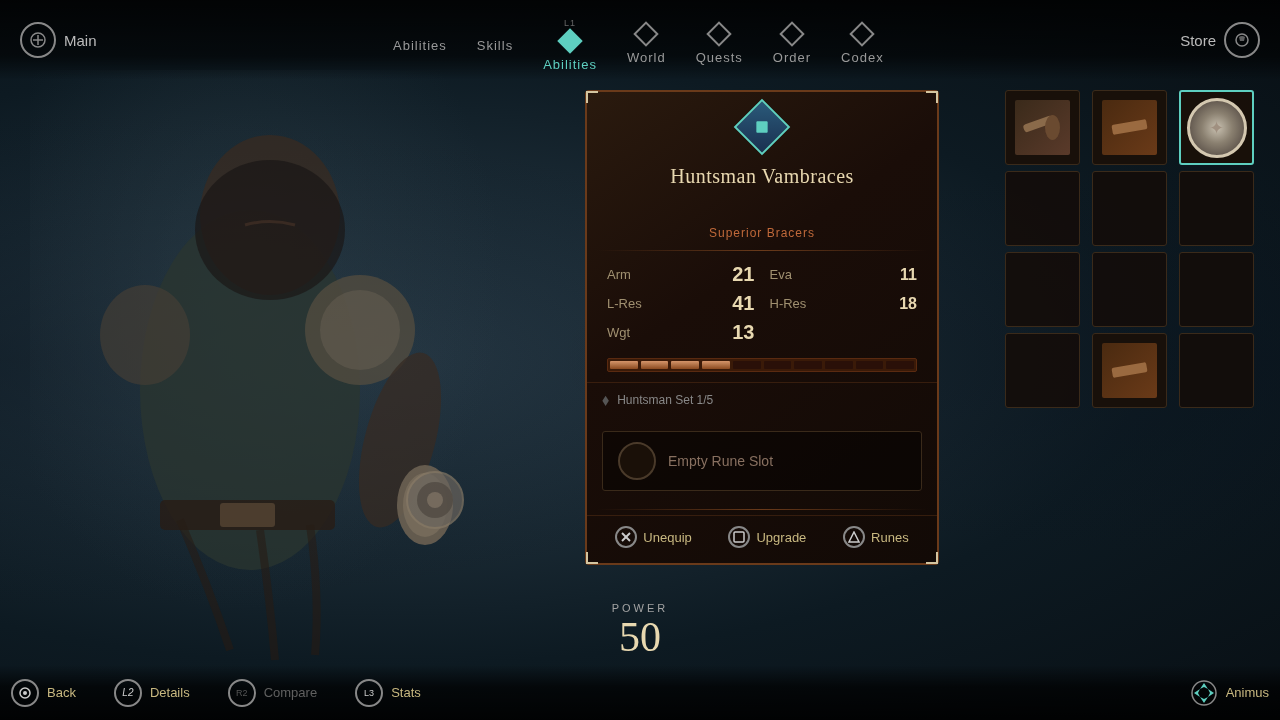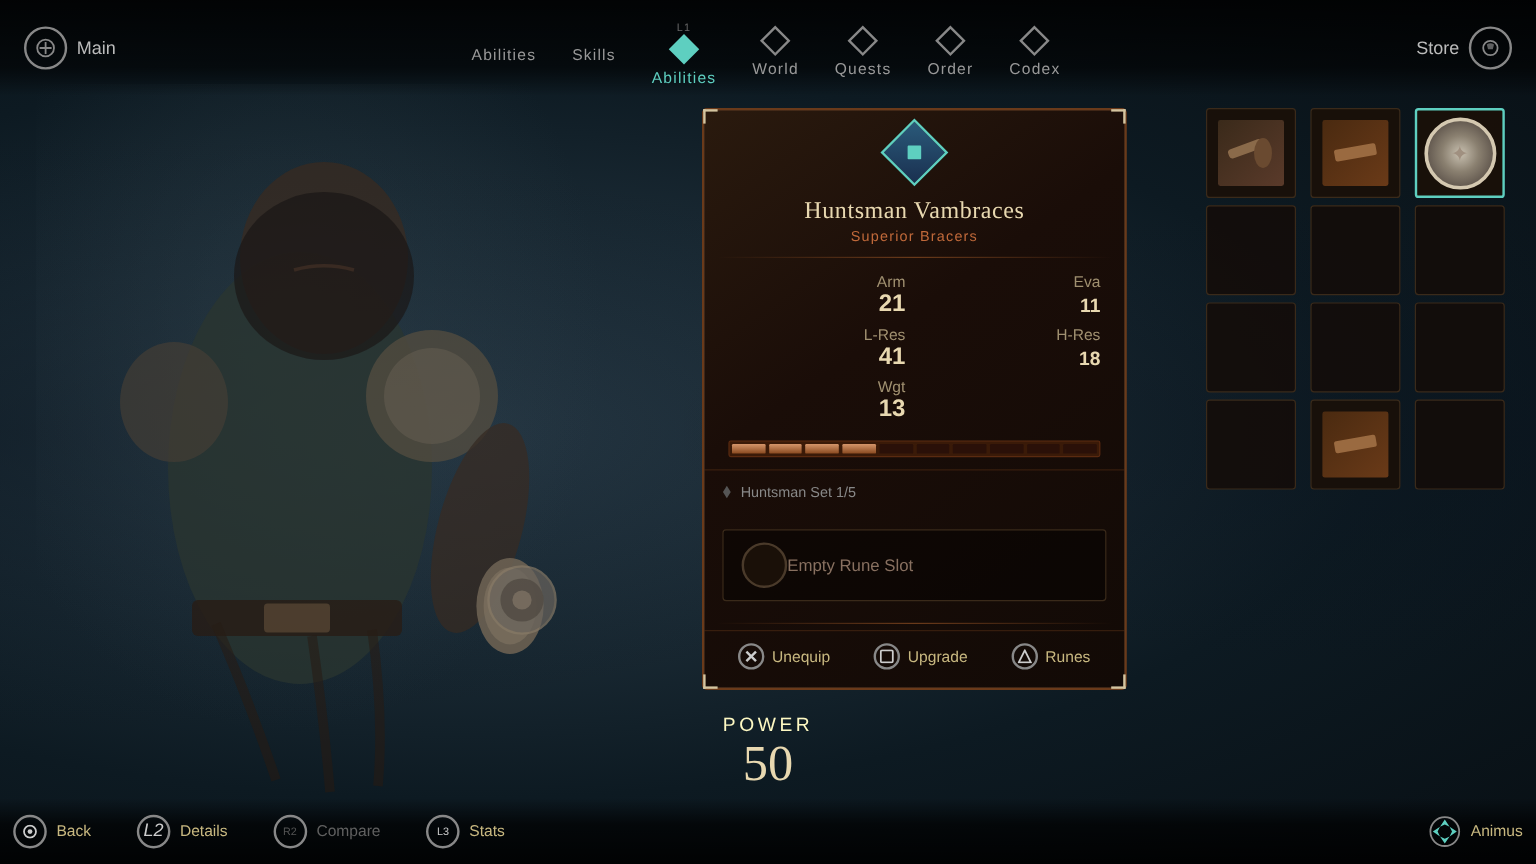--- a/index.html
+++ b/index.html
@@ -135,40 +135,40 @@
       letter-spacing: 0.5px;
     }
 
     .item-type {
       text-align: center;
       font-size: 12px;
       color: #c0693a;
       font-family: sans-serif;
       padding-bottom: 10px;
       letter-spacing: 1px;
+      margin-top: 36px;
     }
 
     .item-divider {
       height: 1px;
       background: linear-gradient(to right, transparent, #6a3a1a, transparent);
       margin: 0 10px;
     }
 
     .item-stats {
       display: grid;
       grid-template-columns: 1fr 1fr;
       padding: 12px 20px;
       gap: 6px 15px;
     }
 
     .stat-row {
       display: flex;
       justify-content: space-between;
-      align-items: flex-end;
-      flex-direction: column;
+      align-items: center;
     }
 
     .stat-label {
       color: #a09070;
       font-size: 13px;
       font-family: sans-serif;
     }
 
     .stat-value {
       color: #e8d8b0;
@@ -235,20 +235,21 @@
       list-style: disc;
     }
 
     .rune-slot {
       margin: 8px 15px;
       background: rgba(0,0,0,0.4);
       border: 1px solid #3a2a1a;
       border-radius: 3px;
       display: flex;
       align-items: center;
+      gap: 12px;
       padding: 10px 15px;
     }
 
     .rune-circle {
       width: 38px;
       height: 38px;
       border: 2px solid #4a3a2a;
       border-radius: 50%;
       background: #1a1008;
       display: flex;
@@ -469,23 +470,23 @@
     .power-display {
       position: absolute;
       bottom: 60px;
       left: 50%;
       transform: translateX(-50%);
       text-align: center;
       z-index: 10;
     }
 
     .power-label {
-      font-size: 16px;
+      font-size: 11px;
       letter-spacing: 3px;
-      color: #fef9c3;
+      color: #a3a3a3;
       font-family: sans-serif;
     }
 
     .power-value {
       font-size: 42px;
       color: #e8d8b0;
       font-family: 'Georgia', serif;
       line-height: 1.1;
     }
 
@@ -772,21 +773,21 @@
     <div class="btn-circle">
       <svg width="12" height="12" viewBox="0 0 12 12">
         <circle cx="6" cy="6" r="5" fill="none" stroke="#ccc" stroke-width="1.5"></circle>
         <circle cx="6" cy="6" r="2" fill="#ccc"></circle>
       </svg>
     </div>
     <span class="btn-label">Back</span>
   </div>
 
   <div class="bottom-btn">
-    <div class="btn-circle" style="font-size:15px;color:#ccc;font-family:sans-serif;font-style:italic;">
+    <div class="btn-circle" style="font-size:10px;color:#ccc;font-family:sans-serif;font-style:italic;">
       <span>L2</span>
     </div>
     <span class="btn-label">Details</span>
   </div>
 
   <div class="bottom-btn">
     <div class="btn-circle" style="font-size:9px;color:#555;font-family:sans-serif;">
       <span>R2</span>
     </div>
     <span class="btn-label dimmed">Compare</span>

